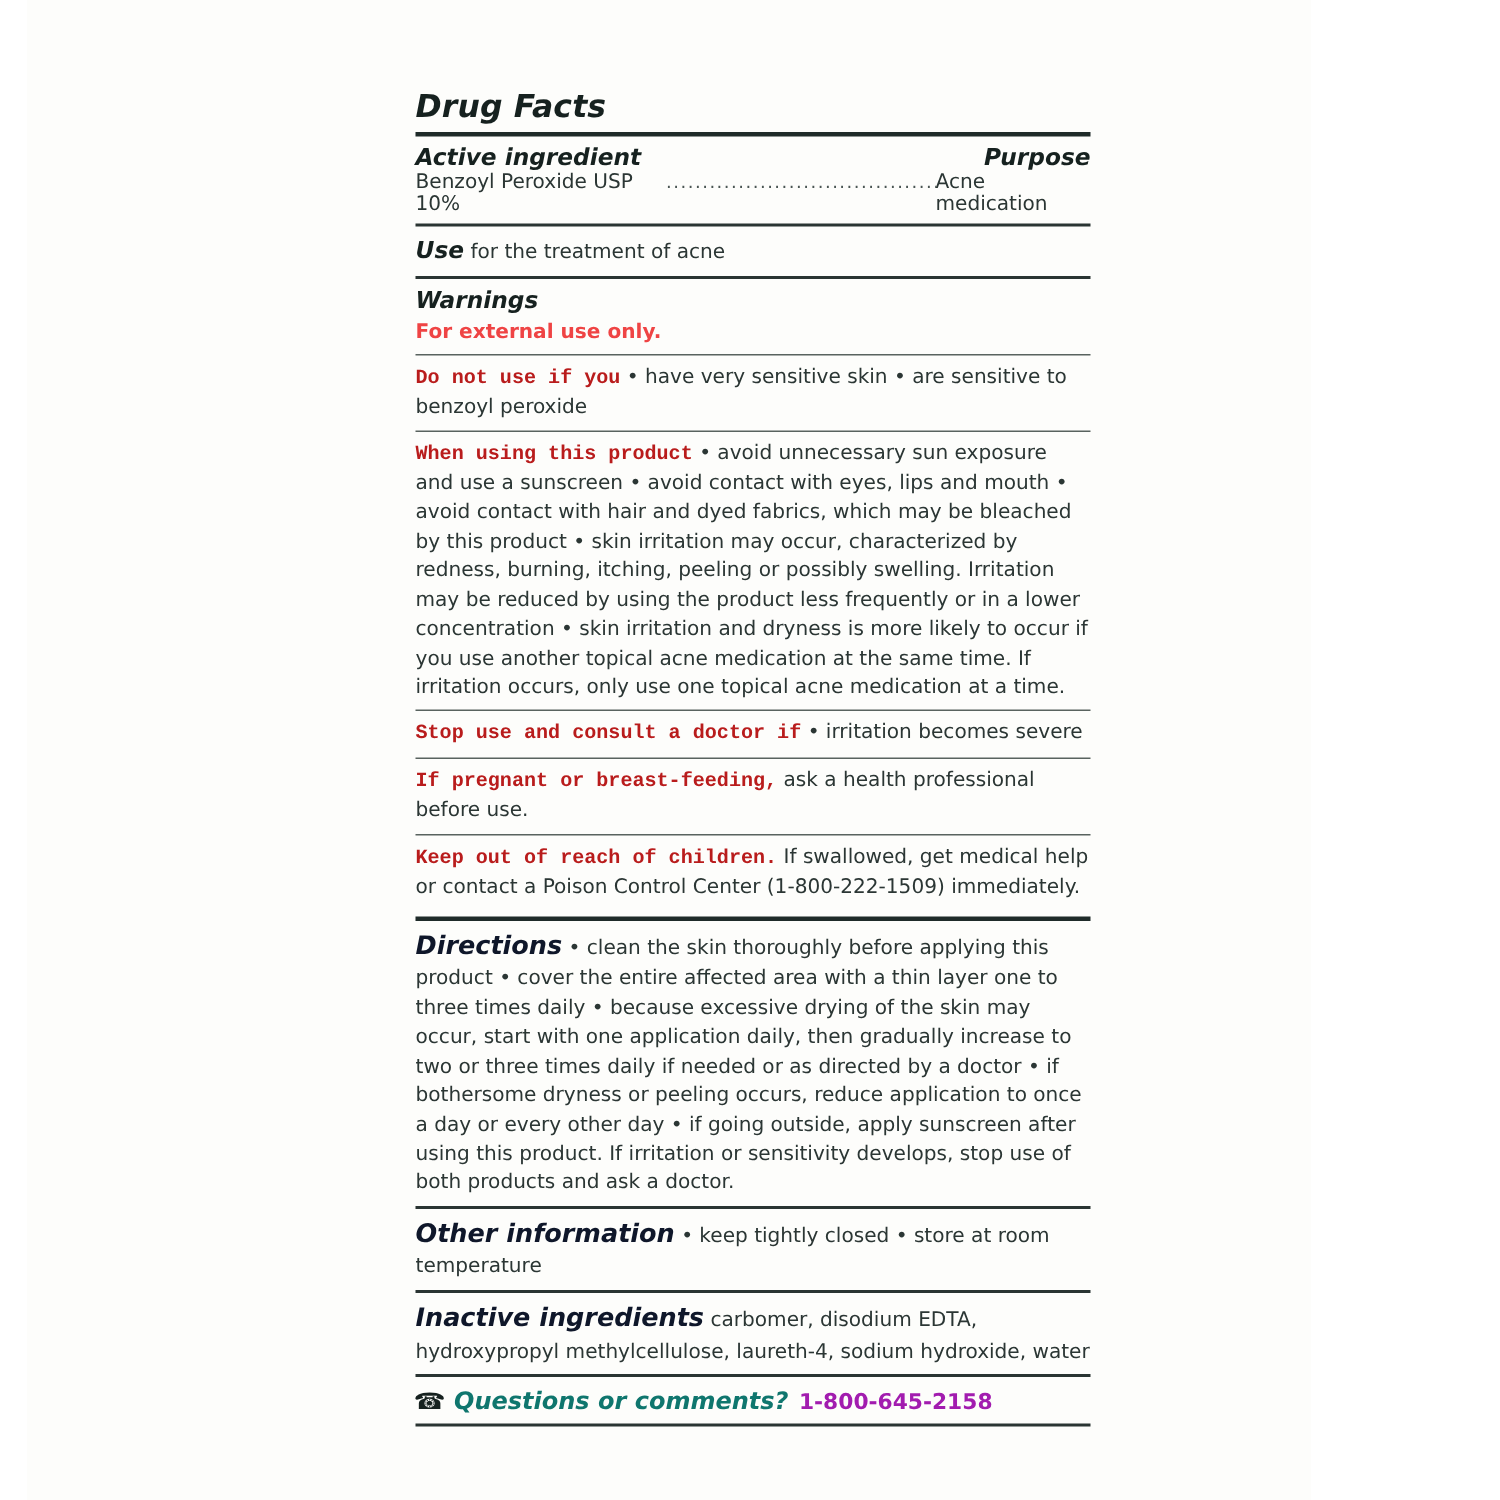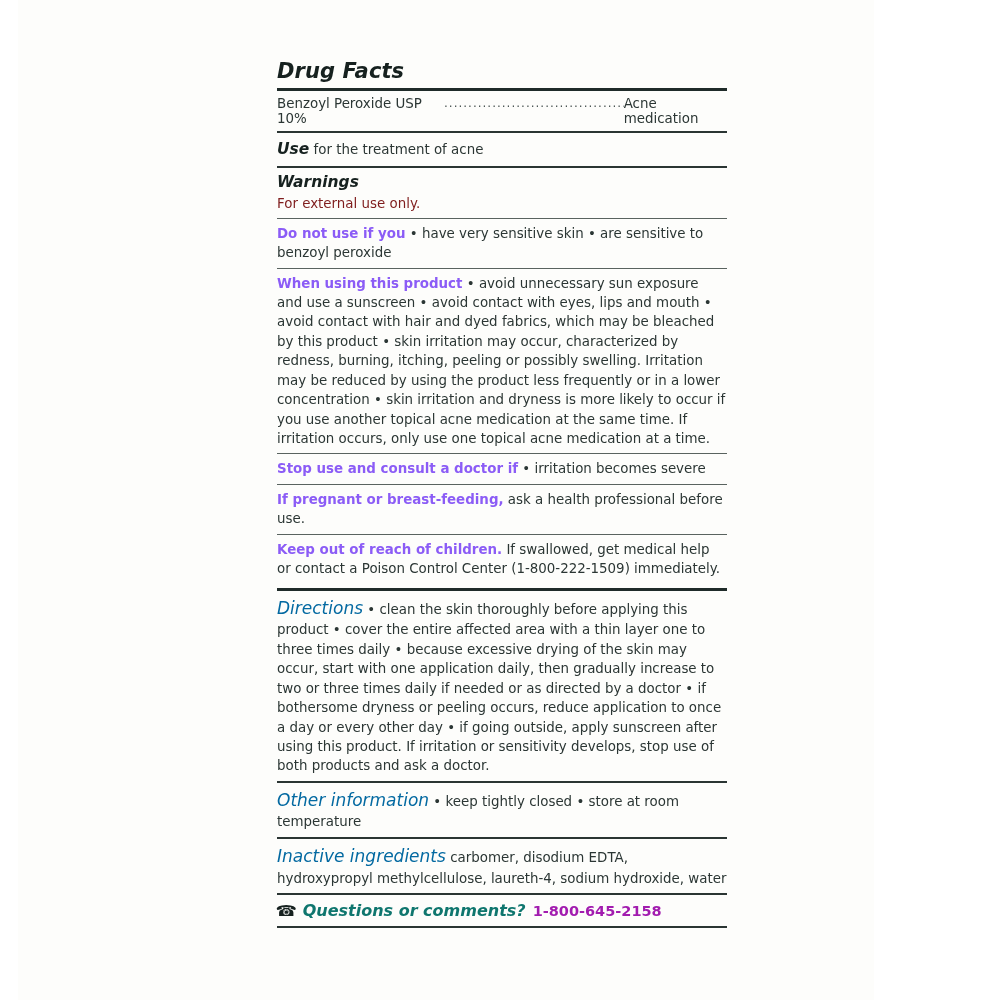--- a/index.html
+++ b/index.html
@@ -95,33 +95,34 @@
     color: #2b3634;
   }
 
   .inline-wrap {
     font-size: 13.4px;
     line-height: 1.45;
     color: #2b3634;
   }
   .inline-wrap b {
     font-weight: bold;
-    color: #8b5cf6;
+    color: #b91c1c;
+    font-family: Liberation Mono, monospace;
   }
   .inline-wrap i.hdi {
     font-style: italic;
     font-weight: bold;
     color: #16211f;
     font-size: 15.5px;
     margin-top: 40px;
   }
   .inline-wrap i.hdi-lg {
     font-style: italic;
-    font-weight: normal;
-    color: #0369a1;
+    font-weight: bold;
+    color: #0f172a;
     font-size: 17px;
   }
 
   .active-line {
     display: flex;
     align-items: flex-start;
     width: 100%;
     font-size: 13.4px;
     color: #2b3634;
   }
@@ -165,39 +166,43 @@
   <div class="paper"></div>
   <div class="edge-left"></div>
   <div class="edge-right"></div>
 
   <div class="label">
 
     <div class="dfacts-title">Drug Facts</div>
     <div class="rule-thick"></div>
 
     <div class="sect">
+      <div class="row">
+        <span class="hd-italic-bold">Active ingredient</span>
+        <span class="hd-italic-bold">Purpose</span>
+      </div>
       <div class="active-line">
         <span>Benzoyl Peroxide USP 10%</span>
         <span class="leader">........................................</span>
         <span>Acne medication</span>
       </div>
     </div>
     <div class="rule-med"></div>
 
     <div class="sect">
       <div class="inline-wrap">
         <i class="hdi">Use</i>
         <span>for the treatment of acne</span>
       </div>
     </div>
     <div class="rule-med"></div>
 
     <div class="sect">
       <div class="hd-italic-bold">Warnings</div>
-      <div class="body" style="font-weight:normal;color:#7f1d1d;padding-top:3px;">For external use only.</div>
+      <div class="body" style="font-weight:bold;color:#ef4444;padding-top:3px;">For external use only.</div>
     </div>
     <div class="rule-thin"></div>
 
     <div class="sect">
       <div class="inline-wrap">
         <b>Do not use if you</b>
         <span>• have very sensitive skin • are sensitive to benzoyl peroxide</span>
       </div>
     </div>
     <div class="rule-thin"></div>

